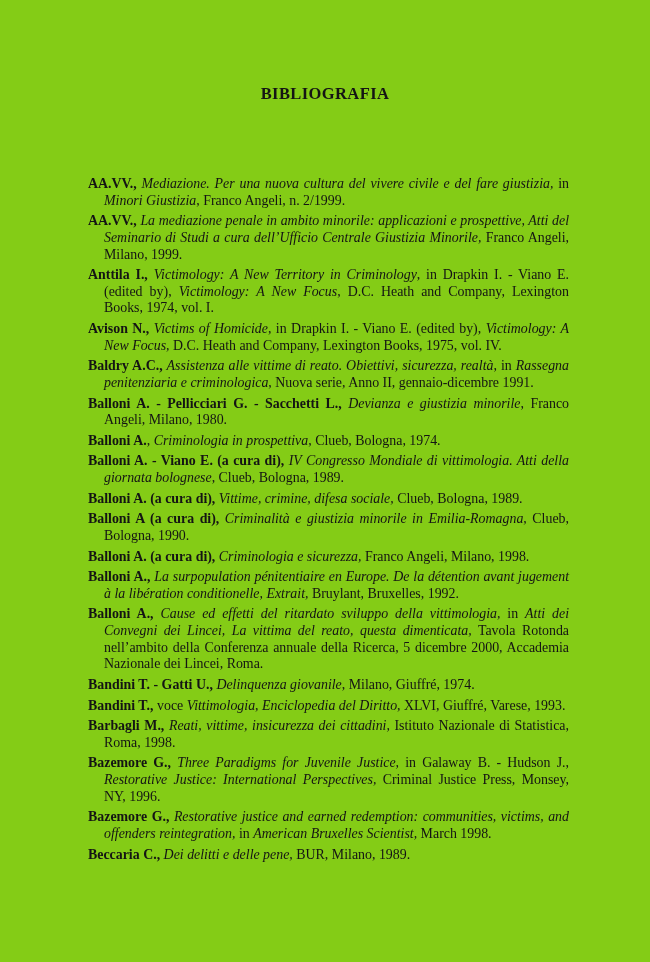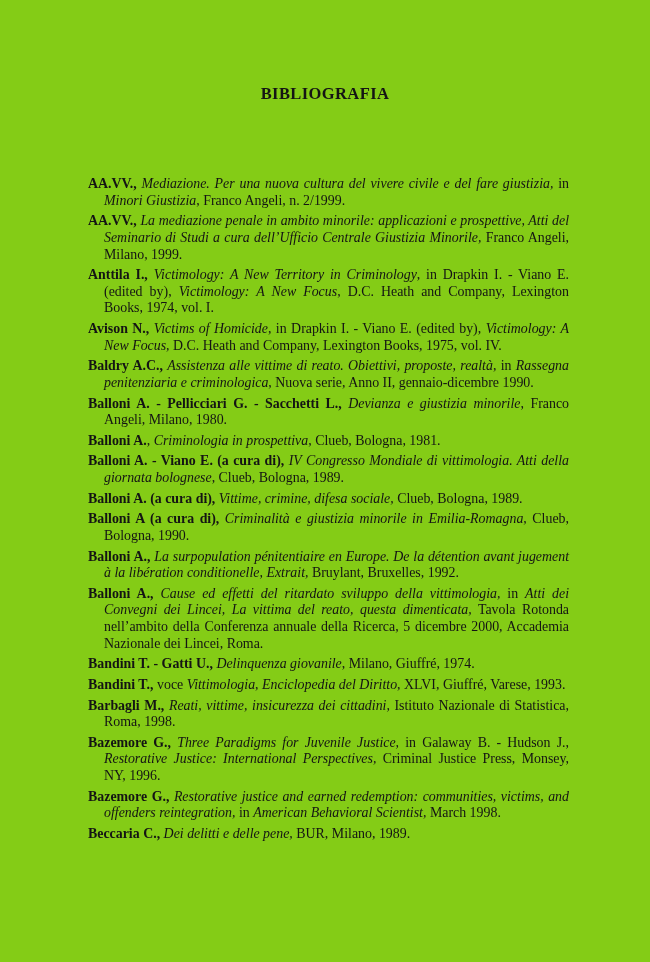--- a/index.html
+++ b/index.html
@@ -42,28 +42,29 @@
 </head>
 <body>
 
 <div class="page">
   <h1 class="doc-title">BIBLIOGRAFIA</h1>
   <div class="bib">
       <p class="entry"><span class="b">AA.VV., </span><span class="i">Mediazione. Per una nuova cultura del vivere civile e del fare giustizia, </span><span class="n">in </span><span class="i">Minori Giustizia</span><span class="n">, Franco Angeli, n. 2/1999.</span></p>
       <p class="entry"><span class="b">AA.VV., </span><span class="i">La mediazione penale in ambito minorile: applicazioni e prospettive, Atti del Seminario di Studi a cura dell’Ufficio Centrale Giustizia Minorile, </span><span class="n">Franco Angeli, Milano, 1999.</span></p>
       <p class="entry"><span class="b">Anttila I., </span><span class="i">Victimology: A New Territory in Criminology</span><span class="n">, in Drapkin I. - Viano E. (edited by), </span><span class="i">Victimology: A New Focus</span><span class="n">, D.C. Heath and Company, Lexington Books, 1974, vol. I.</span></p>
       <p class="entry"><span class="b">Avison N., </span><span class="i">Victims of Homicide</span><span class="n">, in Drapkin I. - Viano E. (edited by), </span><span class="i">Victimology: A New Focus,</span><span class="n"> D.C. Heath and Company, Lexington Books, 1975, vol. IV.</span></p>
-      <p class="entry"><span class="b">Baldry A.C., </span><span class="i">Assistenza alle vittime di reato. Obiettivi, proposte, realtà</span><span class="n">, in </span><span class="i">Rassegna penitenziaria e criminologica</span><span class="n">, Nuova serie, Anno II, gennaio-dicembre 1990.</span></p>
+      <p class="entry"><span class="b">Baldry A.C., </span><span class="i">Assistenza alle vittime di reato. Obiettivi, sicurezza, realtà</span><span class="n">, in </span><span class="i">Rassegna penitenziaria e criminologica</span><span class="n">, Nuova serie, Anno II, gennaio-dicembre 1991.</span></p>
       <p class="entry"><span class="b">Balloni A. - Pellicciari G. - Sacchetti L., </span><span class="i">Devianza e giustizia minorile</span><span class="n">, Franco Angeli, Milano, 1980.</span></p>
-      <p class="entry"><span class="b">Balloni A.</span><span class="n">, </span><span class="i">Criminologia in prospettiva</span><span class="n">, Clueb, Bologna, 1981.</span></p>
+      <p class="entry"><span class="b">Balloni A.</span><span class="n">, </span><span class="i">Criminologia in prospettiva</span><span class="n">, Clueb, Bologna, 1974.</span></p>
       <p class="entry"><span class="b">Balloni A. - Viano E. (a cura di), </span><span class="i">IV Congresso Mondiale di vittimologia. Atti della giornata bolognese</span><span class="n">, Clueb, Bologna, 1989.</span></p>
       <p class="entry"><span class="b">Balloni A. (a cura di), </span><span class="i">Vittime, crimine, difesa sociale,</span><span class="n"> Clueb, Bologna, 1989.</span></p>
       <p class="entry"><span class="b">Balloni A (a cura di), </span><span class="i">Criminalità e giustizia minorile in Emilia-Romagna</span><span class="n">, Clueb, Bologna, 1990.</span></p>
+      <p class="entry"><span class="b">Balloni A. (a cura di), </span><span class="i">Criminologia e sicurezza,</span><span class="n"> Franco Angeli, Milano, 1998.</span></p>
       <p class="entry"><span class="b">Balloni A., </span><span class="i">La surpopulation pénitentiaire en Europe. De la détention avant jugement à la libération conditionelle, Extrait,</span><span class="n"> Bruylant, Bruxelles, 1992.</span></p>
       <p class="entry"><span class="b">Balloni A., </span><span class="i">Cause ed effetti del ritardato sviluppo della vittimologia,</span><span class="n"> in </span><span class="i">Atti dei Convegni dei Lincei, La vittima del reato, questa dimenticata,</span><span class="n"> Tavola Rotonda nell’ambito della Conferenza annuale della Ricerca, 5 dicembre 2000, Accademia Nazionale dei Lincei, Roma.</span></p>
       <p class="entry"><span class="b">Bandini T. - Gatti U., </span><span class="i">Delinquenza giovanile</span><span class="n">, Milano, Giuffré, 1974.</span></p>
       <p class="entry"><span class="b">Bandini T., </span><span class="n">voce </span><span class="i">Vittimologia</span><span class="n">, </span><span class="i">Enciclopedia del Diritto</span><span class="n">, XLVI, Giuffré, Varese, 1993.</span></p>
       <p class="entry"><span class="b">Barbagli M., </span><span class="i">Reati, vittime, insicurezza dei cittadini,</span><span class="n"> Istituto Nazionale di Statistica, Roma, 1998.</span></p>
       <p class="entry"><span class="b">Bazemore G., </span><span class="i">Three Paradigms for Juvenile Justice,</span><span class="n"> in Galaway B. - Hudson J., </span><span class="i">Restorative Justice: International Perspectives,</span><span class="n"> Criminal Justice Press, Monsey, NY, 1996.</span></p>
-      <p class="entry"><span class="b">Bazemore G., </span><span class="i">Restorative justice and earned redemption: communities, victims, and offenders reintegration,</span><span class="n"> in </span><span class="i">American Behavioral Scientist,</span><span class="n"> March 1998.</span></p>
+      <p class="entry"><span class="b">Bazemore G., </span><span class="i">Restorative justice and earned redemption: communities, victims, and offenders reintegration,</span><span class="n"> in </span><span class="i">American Bruxelles Scientist,</span><span class="n"> March 1998.</span></p>
       <p class="entry"><span class="b">Beccaria C., </span><span class="i">Dei delitti e delle pene,</span><span class="n"> BUR, Milano, 1989.</span></p>
     </div>
 </div>
 
 </body></html>

